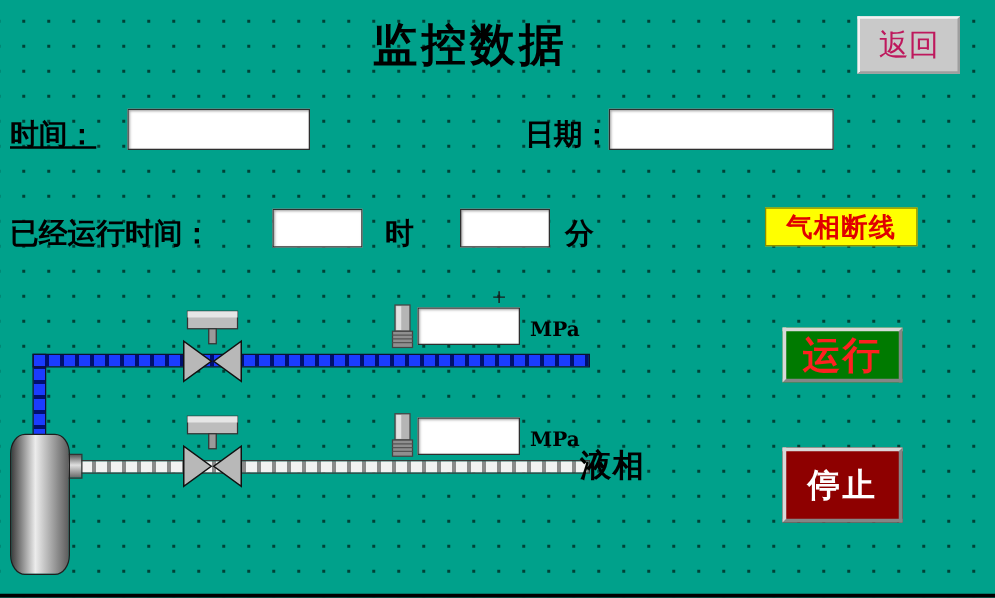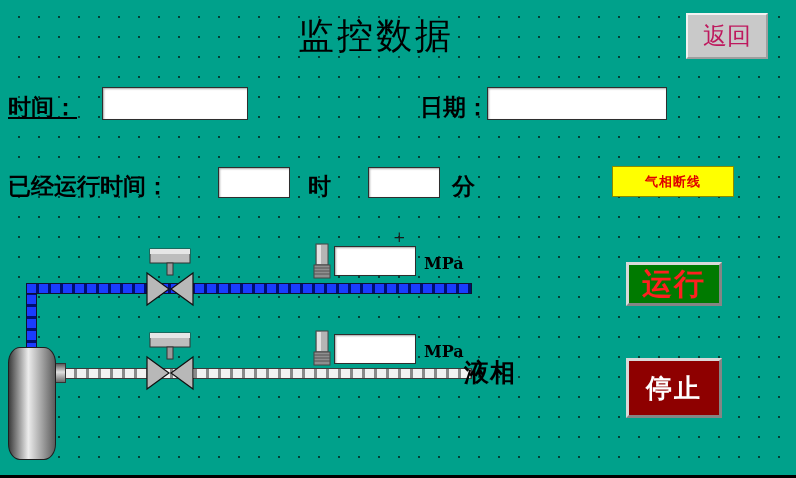--- a/index.html
+++ b/index.html
@@ -6,21 +6,21 @@
   html,body { background:#1b1b1b; }
   .screen {
     position:relative; width:796px; height:478px; overflow:hidden;
     background-color:#00a18b;
     background-image: radial-gradient(circle, rgba(0,55,45,.9) 1.2px, transparent 1.4px);
     background-size:20px 20px; background-position:9px 7px;
     font-family:"DejaVu Serif", serif; color:#000;
   }
   .page-title {
     position:absolute; top:12px; left:0; width:752px; text-align:center;
-    font-size:36px; font-weight:normal; letter-spacing:3px; color:#000;
+    font-size:36px; font-weight:bold; letter-spacing:3px; color:#000;
   }
   .btn {
     position:absolute; display:flex; align-items:center; justify-content:center;
     font-family:"DejaVu Serif", serif; cursor:pointer;
   }
   .back-btn {
     left:686px; top:13px; width:82px; height:46px;
     background:#c9c9c9; border:2px outset #f2f2f2; font-size:24px; color:#be185d;
   }
   .run-btn {
@@ -35,21 +35,21 @@
   }
   .hmi-label { position:absolute; font-size:23px; font-weight:bold; color:#000; white-space:nowrap; }
   .display-box {
     position:absolute; background:#ffffff; border:1px solid #2e2e2e;
     box-shadow: inset 1px 1px 2px rgba(0,0,0,.35);
     font-size:18px; padding:2px 4px; overflow:hidden;
   }
   .alarm-lamp {
     position:absolute; left:612px; top:166px; width:122px; height:31px;
     background:#ffff00; border:1px solid #8a8a00;
-    color:#e00000; font-size:13px; font-weight:bold;
+    color:#e00000; font-size:21px; font-weight:bold;
     display:flex; align-items:center; justify-content:center; letter-spacing:1px;
   }
   .pipe-h-gas {
     position:absolute; left:26px; top:283px; width:446px; height:11px;
     background:repeating-linear-gradient(90deg,#1a3cff 0 9px,#00106e 9px 12px);
     border:1px solid #101030;
   }
   .pipe-v-gas {
     position:absolute; left:26px; top:283px; width:11px; height:70px;
     background:repeating-linear-gradient(0deg,#1a3cff 0 9px,#00106e 9px 12px);

